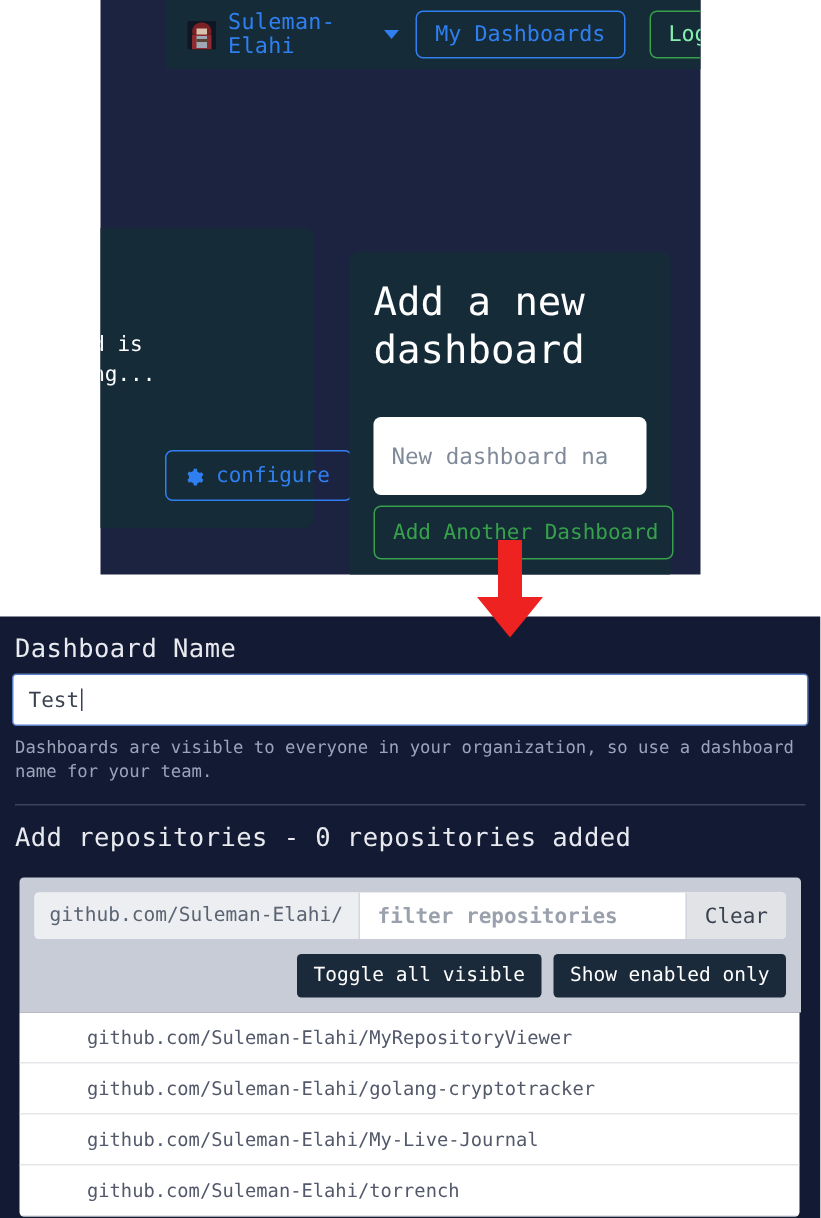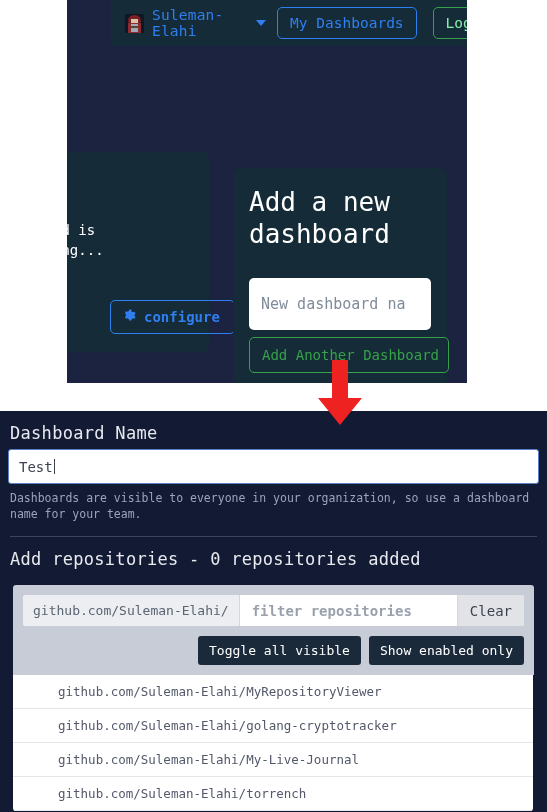--- a/index.html
+++ b/index.html
@@ -127,25 +127,24 @@
   #configure-btn {
     position: absolute;
     left: 73px;
     bottom: 18px;
     border: 1.5px solid #2f7ff0;
     color: #2f7ff0;
     border-radius: 5px;
     font-size: 14px;
     padding: 8px 14px 8px 12px;
     display: flex;
-    align-items: flex-start;
+    align-items: flex-end;
     gap: 8px;
     white-space: nowrap;
     background: transparent;
-    font-weight: bold;
   }
   .gear {
     width: 13px; height: 13px;
     display: inline-block;
     flex: 0 0 auto;
   }
   #card-right {
     left: 166px;
     top: 168px;
     width: 214px;

